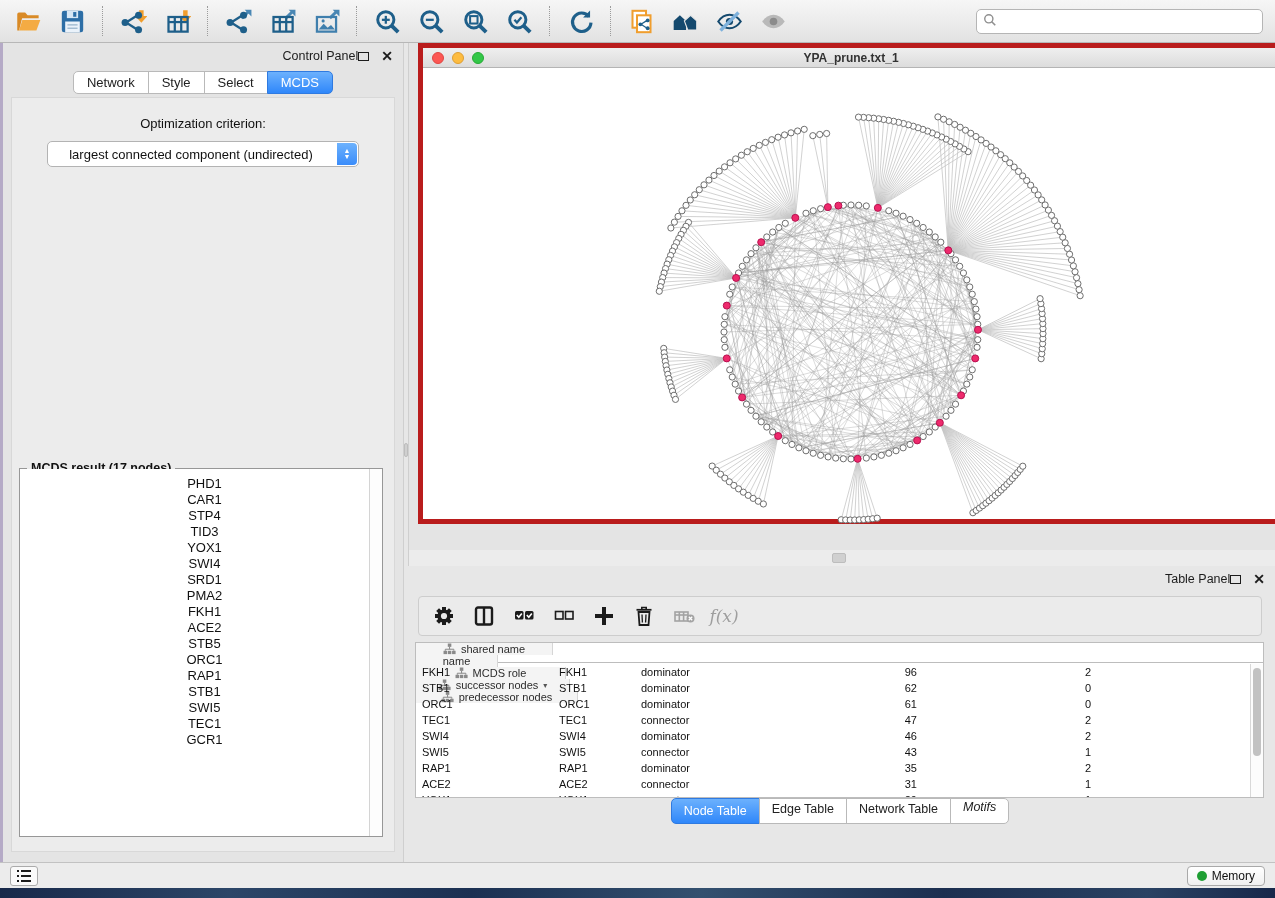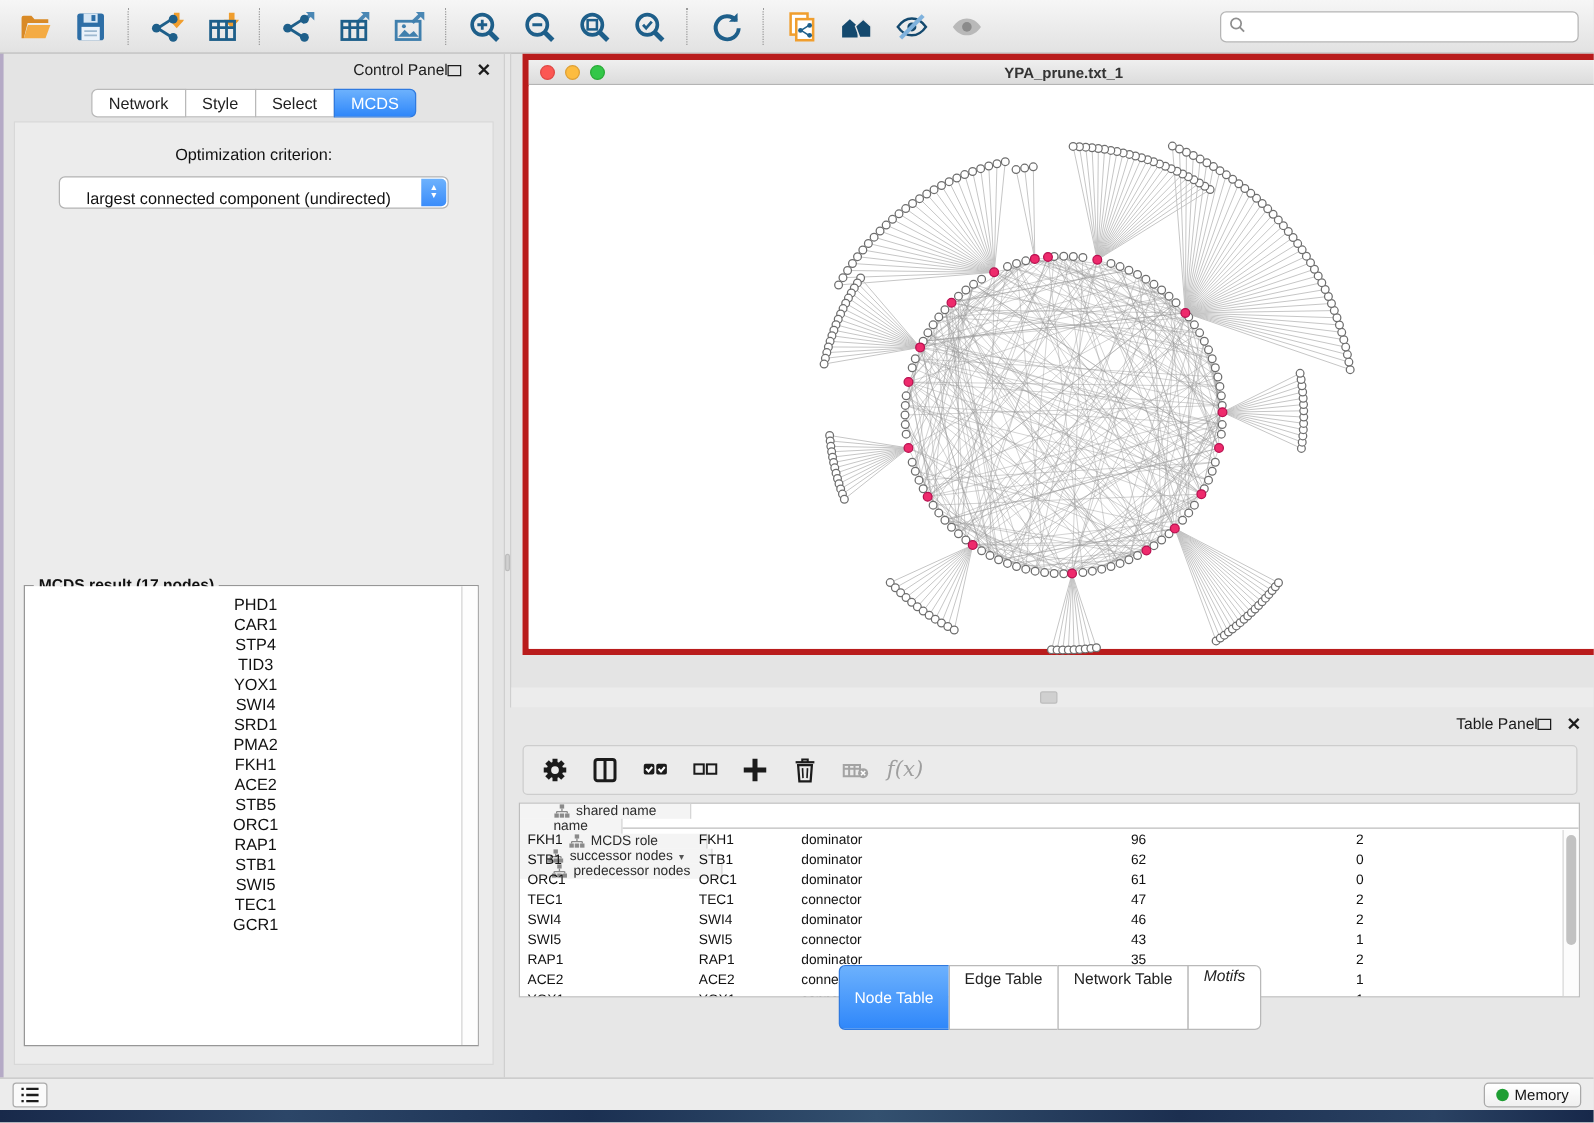--- a/index.html
+++ b/index.html
@@ -26,21 +26,21 @@
   .float-glyph { width:11px; height:9px; border:1.6px solid #1c1c1c; margin-right:12px; }
   .close-glyph { font-weight:700; font-size:14px; color:#1c1c1c; line-height:1; }
   .seg-tabs { display:flex; justify-content:center; margin-top:2px; }
   .seg-tab { padding:3px 13px; background:#fff; border:1px solid #b9b9b9; font-size:13px; color:#222; margin-left:-1px; }
   .seg-tab:first-child { border-radius:5px 0 0 5px; margin-left:0; }
   .seg-tab:last-child { border-radius:0 5px 5px 0; }
   .seg-tab.active { background:linear-gradient(#6cb1fd,#2f87fa); border-color:#2f7ae0; color:#fff; }
   #cp-content { position:absolute; left:8px; right:8px; top:54px; bottom:10px; background:#ececec; border:1px solid #d8d8d8; }
   .opt-label { text-align:center; margin-top:18px; font-size:13px; color:#111; }
   .combo { position:relative; margin:10px auto 0; width:312px; height:26px; background:#fff; border:1px solid #b3b3b3; border-radius:5px;
-    display:flex; align-items:flex-end; justify-content:center; font-size:13px; color:#111; padding-right:24px; }
+    display:flex; align-items:center; justify-content:center; font-size:13px; color:#111; padding-right:24px; }
   .combo-arrows { position:absolute; right:1px; top:1px; bottom:1px; width:20px; border-radius:0 4px 4px 0;
     background:linear-gradient(#6db2fd,#3a8cfa); color:#fff; display:flex; flex-direction:column; align-items:center; justify-content:center; font-size:7px; line-height:6px; }
   .btn-row { display:flex; justify-content:center; gap:16px; margin-top:13px; }
   .mac-btn { background:linear-gradient(#ffffff,#f2f2f2); border:1px solid #b9b9b9; border-radius:5px; padding:4px 15px; font-size:13px; color:#111; }
   .mac-btn.focused { box-shadow:0 0 0 3px rgba(110,170,255,.7); border-color:#84aee0; }
   .group-box { position:absolute; left:7px; right:11px; top:370px; bottom:14px; border:1px solid #979797; }
   .group-box-title { position:absolute; top:-8px; left:7px; background:#ececec; padding:0 4px; font-size:12.5px; color:#111;font-weight:bold; }
   .mcds-list { position:absolute; inset:0; background:#fff; overflow:hidden; padding:7px 0 0 7px; }
   .mcds-list .item { font-size:13px; line-height:16px; color:#111;text-align:center; }
   .list-scroll { position:absolute; right:0; top:0; bottom:0; width:13px; background:#fdfdfd; border-left:1px solid #d4d4d4; }
@@ -1299,21 +1299,21 @@
        <div class="td">29</div>
        <div class="td">1</div>
      </div>
       </div>
     <div id="table-vscroll">
         <div class="thumb"></div>
       </div>
   </div>
   <div id="tp-tabs">
       <div class="seg-tabs">
-        <div class="seg-tab active" style="font-size:12.5px;padding:18px 12px;">Node Table</div>
+        <div class="seg-tab active" style="font-size:12.5px;padding:5px 12px;">Node Table</div>
         <div class="seg-tab" style="font-size:12.5px;padding:3px 12px;">Edge Table</div>
         <div class="seg-tab" style="font-size:12.5px;padding:3px 12px;">Network Table</div>
         <div class="seg-tab" style="font-size:12.5px;padding:1px 12px;font-style:italic;">Motifs</div>
       </div>
     </div>
 </div>
 
 <div id="status-bar">
   <div class="status-ibtn">
     <svg width="14" height="12" viewBox="0 0 14 12">

